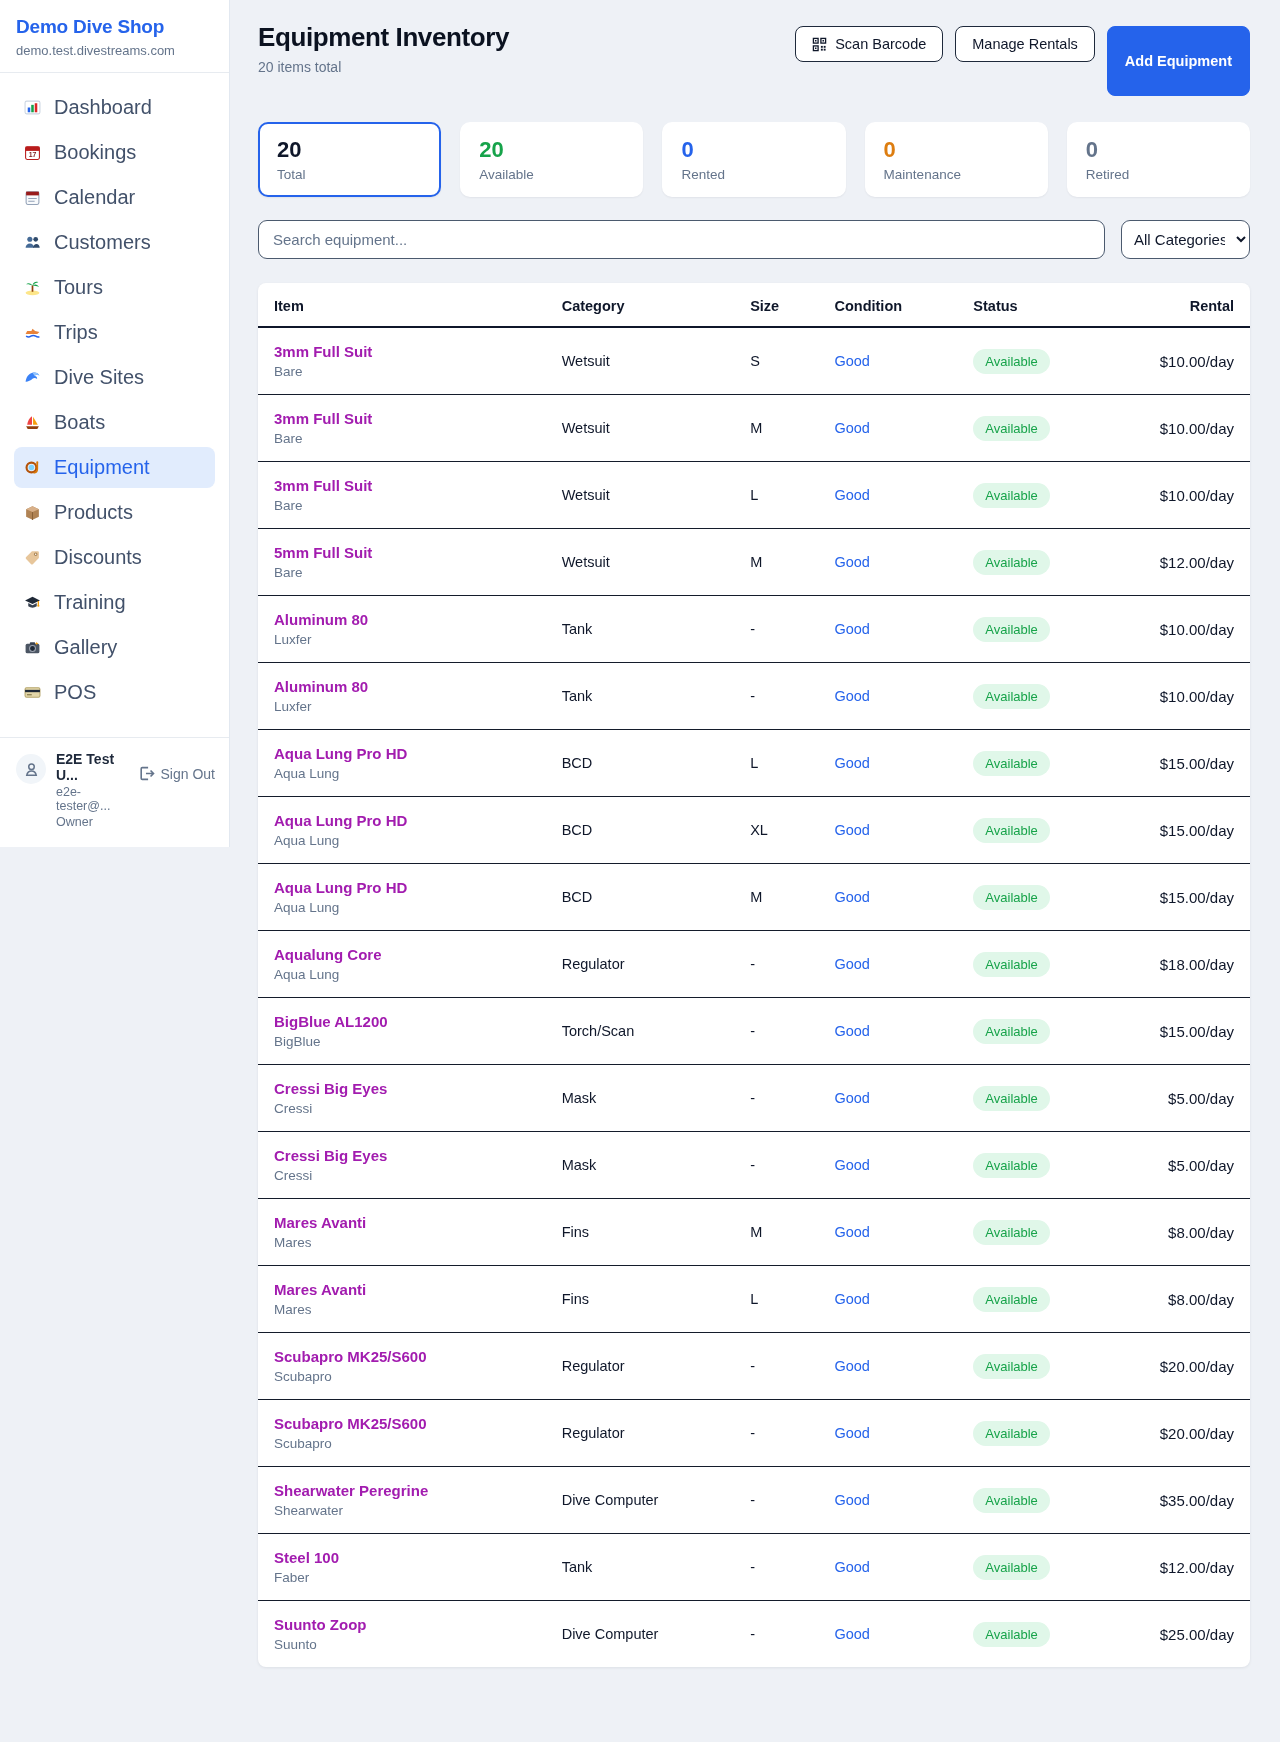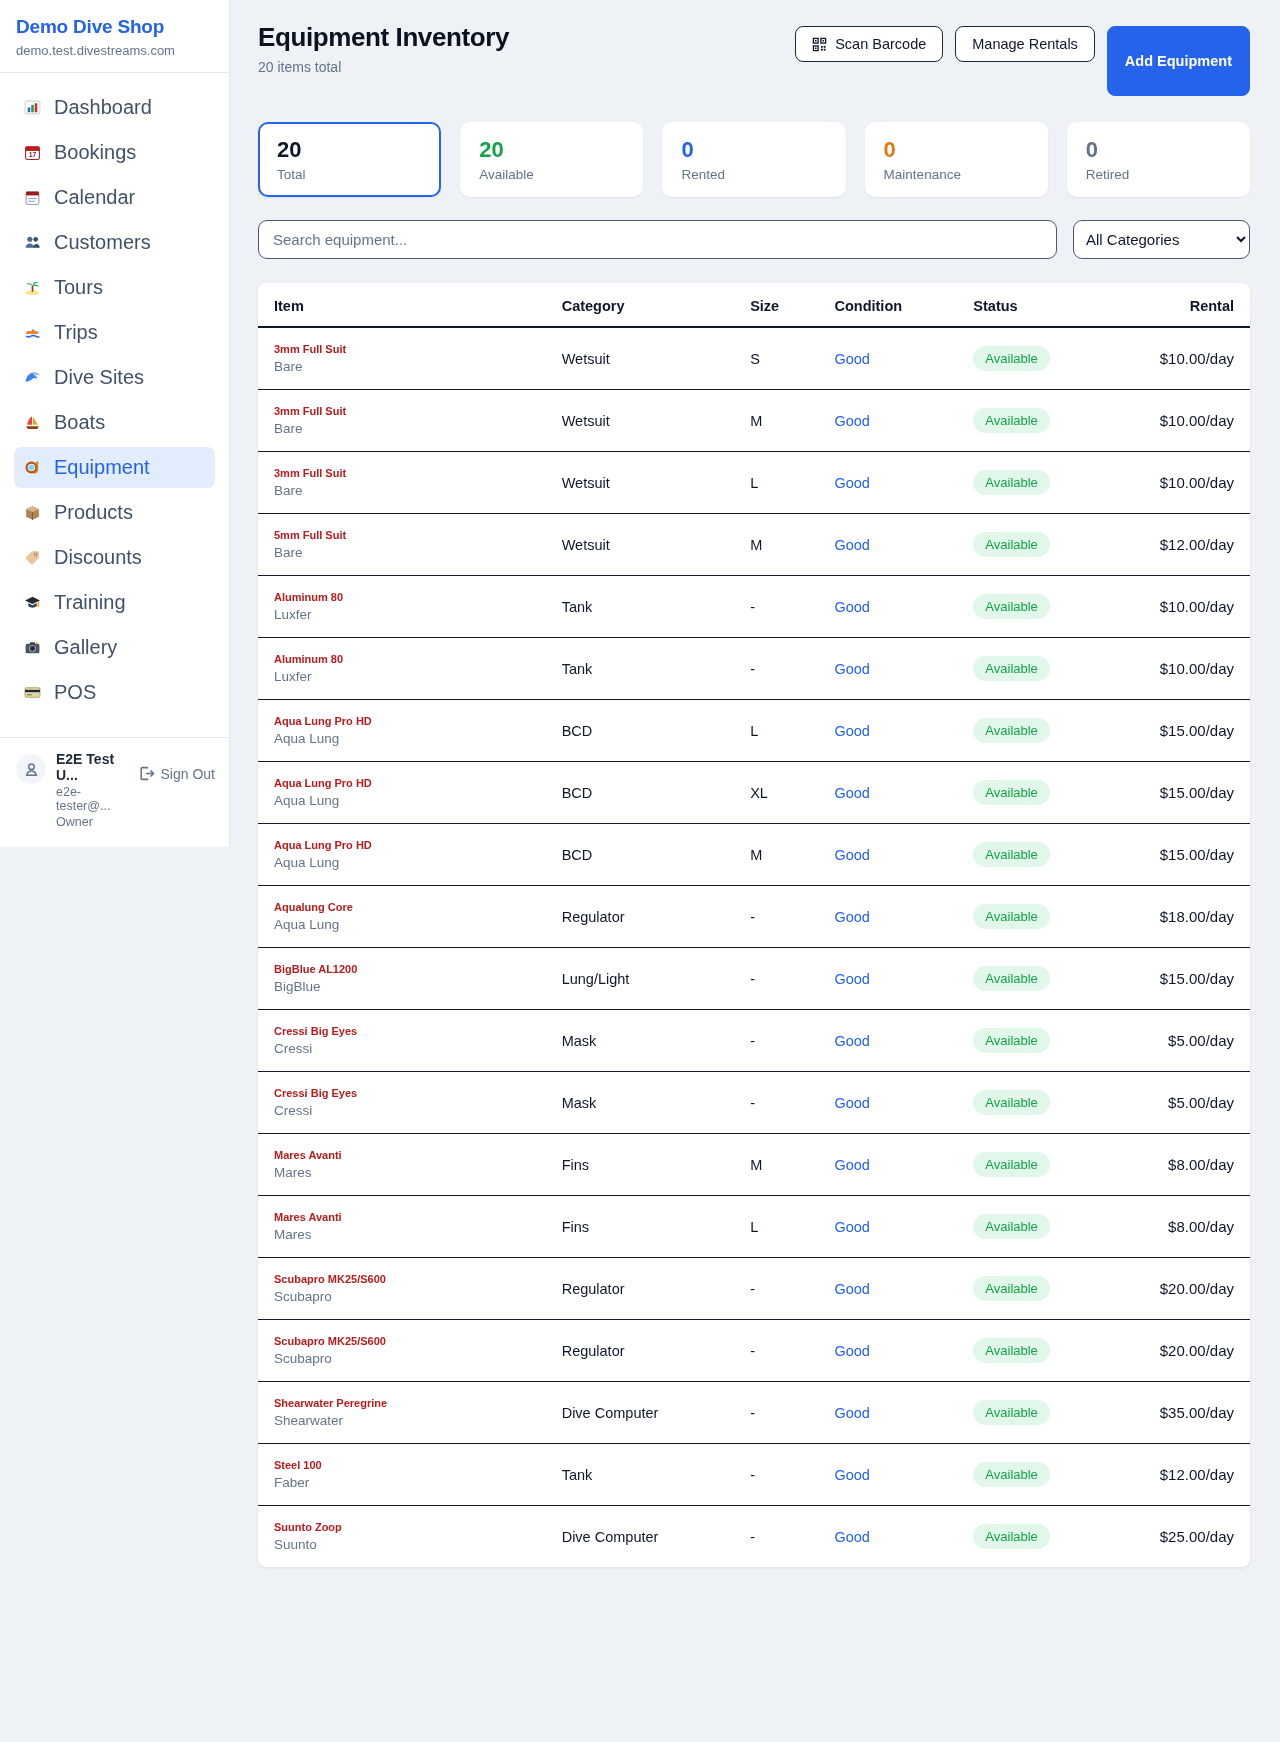--- a/index.html
+++ b/index.html
@@ -60,37 +60,37 @@
   .stat-value { font-size:22px; font-weight:700; }
   .stat-label { font-size:13.5px; color:#64748b; margin-top:4px; }
   
   .filters { display:flex; gap:16px; margin-top:23px; }
   .search-input {
     flex:1; border:1px solid #4b5a6e; border-radius:9px; padding:10px 14px; font-size:15px;
     font-family:inherit; color:#0f172a; background:#fff; outline:none;
   }
   .search-input::placeholder { color:#64748b; }
   .cat-select {
-    width:177px; border:1px solid #4b5a6e; border-radius:9px; padding:9px 8px; font-size:15px;
+    width:129px; border:1px solid #4b5a6e; border-radius:9px; padding:9px 8px; font-size:15px;
     font-family:inherit; background:#fff; color:#0f172a;
   }
   
   .table-card {
     margin-top:24px; background:#fff; border-radius:8px; overflow:hidden;
     box-shadow:0 1px 3px rgba(15,23,42,.08);
   }
   table { width:100%; border-collapse:collapse; }
   thead th {
     text-align:left; font-size:14.5px; font-weight:700; color:#0f172a;
     padding:15px 16px 12px 16px; border-bottom:2px solid #0f172a;
   }
   thead th:last-child { text-align:right; }
   tbody td { padding:15px 16px; border-bottom:1px solid #141c2b; vertical-align:middle; }
   tbody tr:last-child td { border-bottom:none; }
-  .item-name { color:#b91c1c; font-size:11px; font-weight:700; cursor:pointer; }
+  .item-name { color:#a21caf; font-size:15px; font-weight:700; cursor:pointer; }
   .item-brand { color:#64748b; font-size:13.5px; margin-top:4px; }
   .cell-plain { font-size:14.5px; color:#0f172a; }
   .cond-link { color:#2563eb; font-size:14.5px; cursor:pointer; }
   .badge {
     display:inline-block; background:#e0f7e9; color:#17a34a; font-size:13px;
     padding:5px 12px; border-radius:999px;
   }
   .price-cell { text-align:right; font-size:15px; color:#0f172a; font-weight:500; }
   .hidden-defs { position:absolute; width:0; height:0; overflow:hidden; }
 </style>
@@ -511,21 +511,21 @@
     <td><span class="cond-link">Good</span></td>
     <td><span class="badge">Available</span></td>
     <td class="price-cell">$18.00/day</td>
   </tr>
 
   <tr>
     <td>
       <div class="item-name">BigBlue AL1200</div>
       <div class="item-brand">BigBlue</div>
     </td>
-    <td class="cell-plain">Lung/Light</td>
+    <td class="cell-plain">Torch/Scan</td>
     <td class="cell-plain">-</td>
     <td><span class="cond-link">Good</span></td>
     <td><span class="badge">Available</span></td>
     <td class="price-cell">$15.00/day</td>
   </tr>
 
   <tr>
     <td>
       <div class="item-name">Cressi Big Eyes</div>
       <div class="item-brand">Cressi</div>

